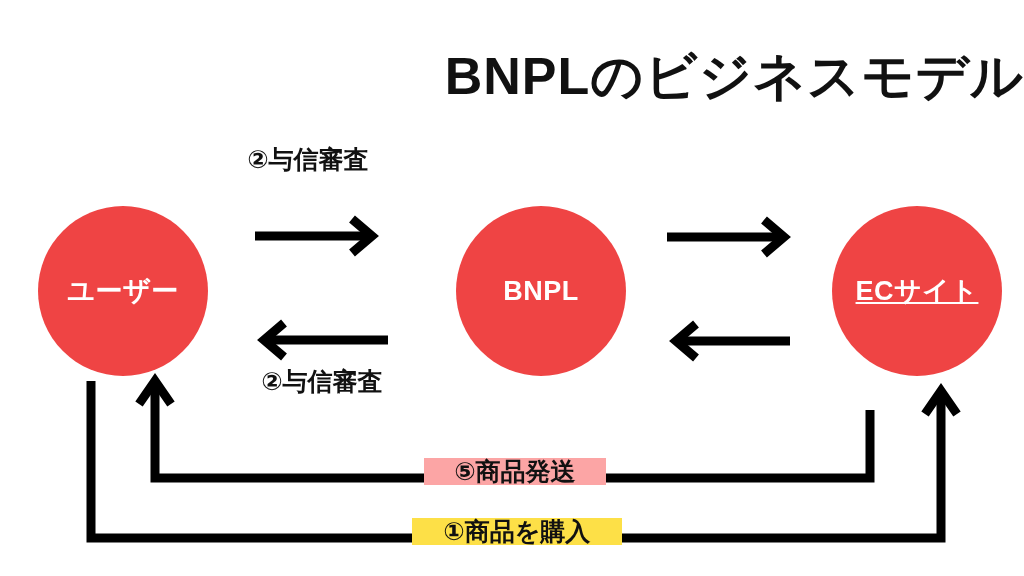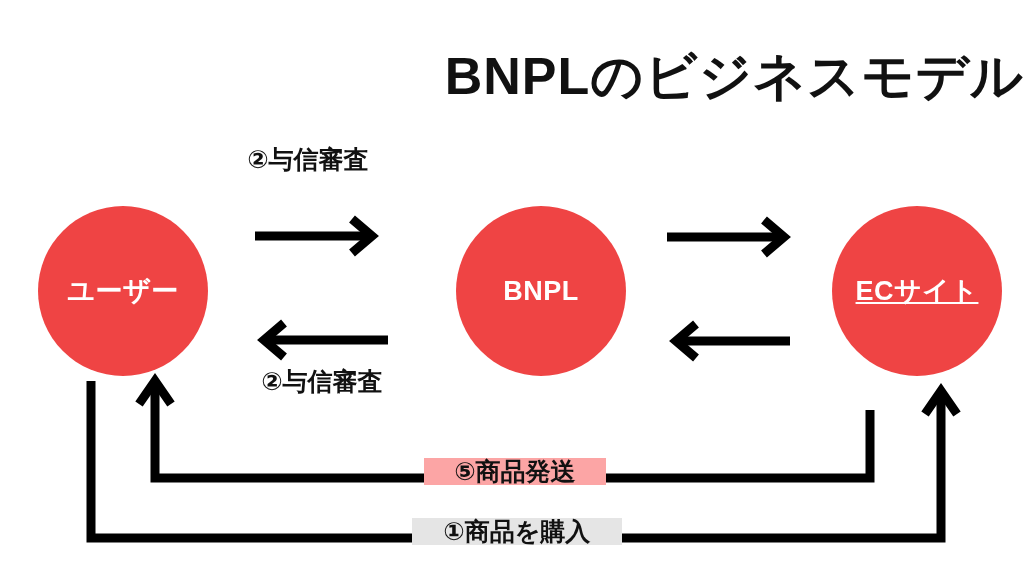--- a/index.html
+++ b/index.html
@@ -96,21 +96,21 @@
     top: 458px;
     width: 166px;
     background: #fca5a5;
     padding: 0 8px;
     z-index: 5;
   }
   #label-1 {
     left: 412px;
     top: 518px;
     width: 190px;
-    background: #e5e5e5;
+    background: #fde047;
     padding: 0 10px;
     z-index: 5;
   }
   svg.flow-svg {
     position: absolute;
     left: 0;
     top: 0;
     width: 1024px;
     height: 576px;
     pointer-events: none;

